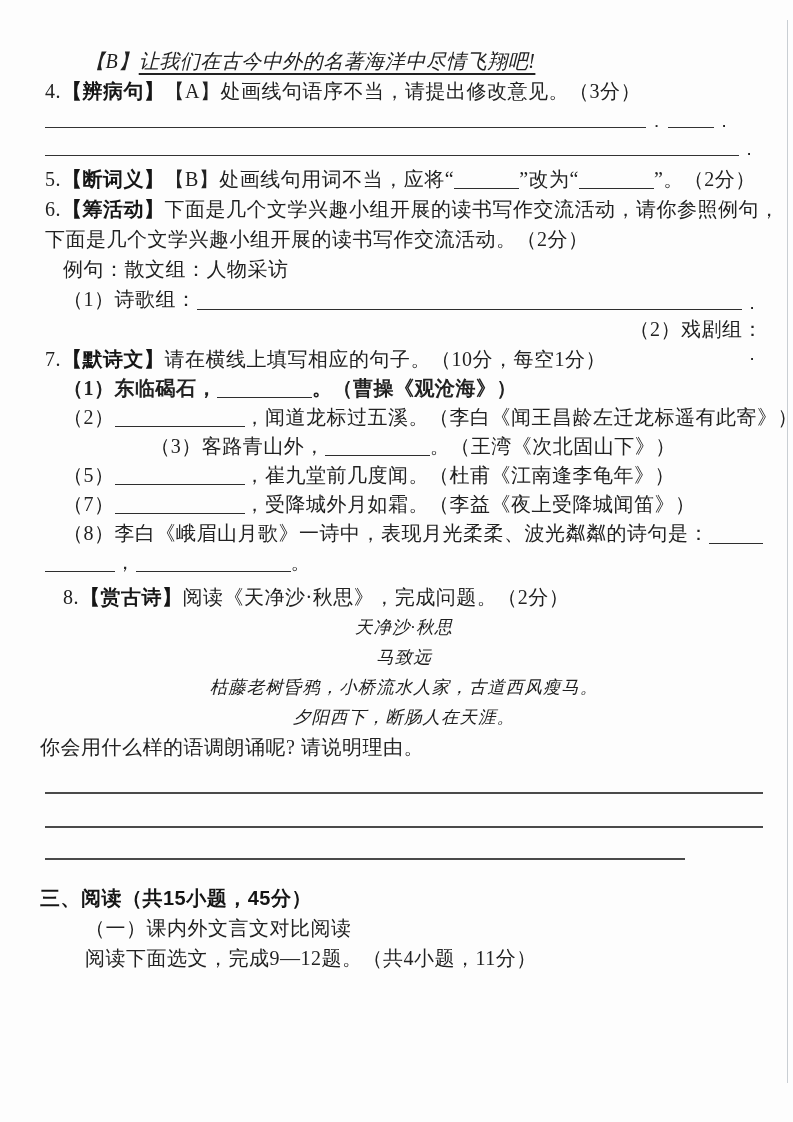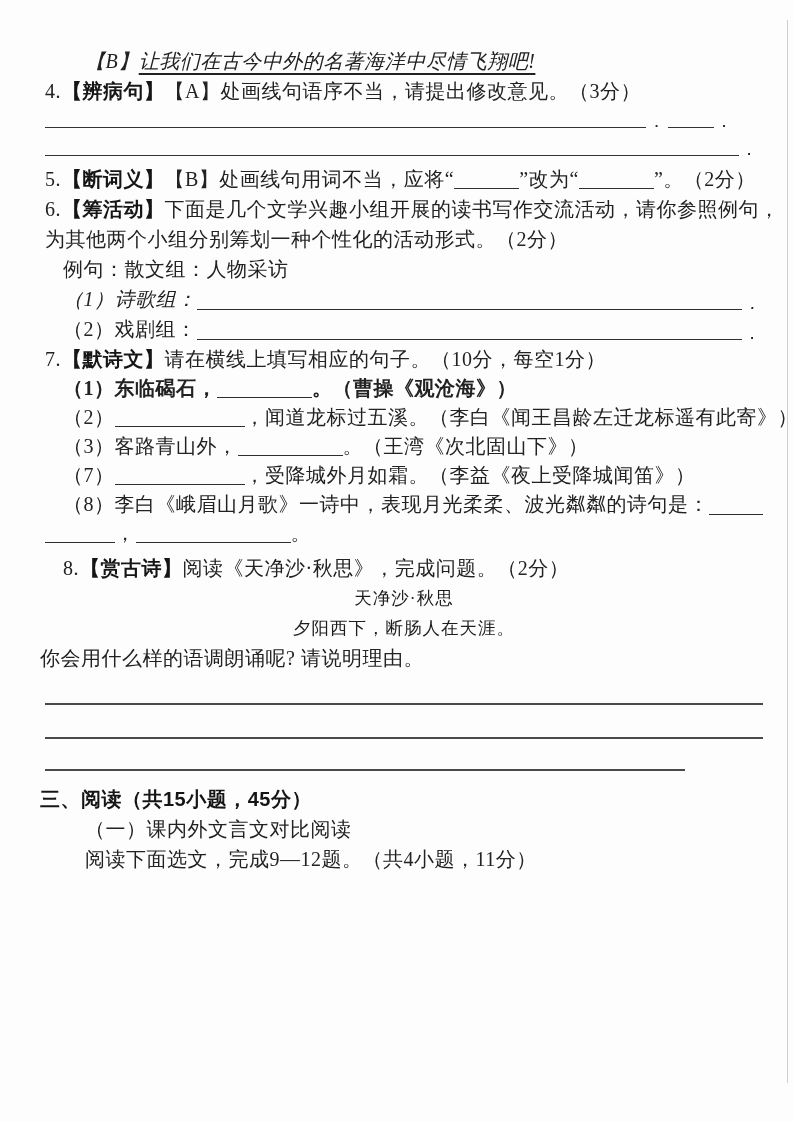--- a/index.html
+++ b/index.html
@@ -32,21 +32,21 @@
   .flexrow{display:flex;align-items:flex-end;}
   .fill{flex:1;border-bottom:1.5px solid #2e2e2e;margin-bottom:4px;}
   .ans1{height:22px;width:690px;}
   .ans1 .seg{border-bottom:1.6px solid #333;}
   .ans1 .seg1{flex:1;}
   .ans1 .seg2{width:46px;}
   .dot{font-size:17px;line-height:12px;margin:0 2px;color:#222;}
   .ans2{height:28px;width:715px;}
   .heavy{border-bottom:2px solid #4a4a4a;}
   .center{text-align:center;white-space:nowrap;}
-  .poem{font-size:17.5px;letter-spacing:1px;color:#1d1d1d;}
+  .poem{font-size:17.5px;font-style:italic;letter-spacing:1px;color:#1d1d1d;}
   .indent1{padding-left:18px;}
   .indent2{padding-left:40px;}
   .num{padding-right:1px;}
 </style>
 </head>
 <body>
 
 <div class="page">
   <div class="page-edge"></div>
 
@@ -71,68 +71,73 @@
     </div>
 
     <div class="row" style="margin-top:8px;">
       <span class="num">5.</span><span class="tag">【断词义】</span><span>【B】处画线句用词不当，应将“</span><span class="blank w65"></span><span>”改为“</span><span class="blank w75"></span><span>”。（2分）</span>
     </div>
 
     <div class="row">
       <span class="num">6.</span><span class="tag">【筹活动】</span><span>下面是几个文学兴趣小组开展的读书写作交流活动，请你参照例句，</span>
     </div>
     <div class="row">
-      <span>为其他两个小组分别筹划一种个性化的活动形式。（2分）</span>
+      <span>下面是几个文学兴趣小组开展的读书写作交流活动。（2分）</span>
     </div>
     <div class="row indent1">
       <span>例句：散文组：人物采访</span>
     </div>
-    <div class="flexrow indent1" style="height:30px;font-style:italic;">
+    <div class="flexrow indent1" style="height:30px;">
       <span>（1）诗歌组：</span>
       <div class="fill"></div>
       <span class="dot" style="margin-bottom:4px;">．</span>
     </div>
-    <div class="flexrow indent1" style="height:30px;">
+    <div class="flexrow indent1" style="height:30px;flex-direction:column;">
       <span>（2）戏剧组：</span>
       <div class="fill"></div>
       <span class="dot" style="margin-bottom:4px;">．</span>
     </div>
 
     <div class="row">
       <span class="num">7.</span><span class="tag">【默诗文】</span><span>请在横线上填写相应的句子。（10分，每空1分）</span>
     </div>
     <div class="row indent1" style="line-height:29px;font-weight:bold;">
       <span>（1）东临碣石，</span><span class="blank w95"></span><span>。（曹操《观沧海》）</span>
     </div>
     <div class="row indent1" style="line-height:29px;">
       <span>（2）</span><span class="blank w130"></span><span>，闻道龙标过五溪。（李白《闻王昌龄左迁龙标遥有此寄》）</span>
     </div>
+    <div class="row indent1" style="line-height:29px;text-align:center;">
+      <span>（3）客路青山外，</span><span class="blank w105"></span><span>。（王湾《次北固山下》）</span>
+    </div>
     <div class="row indent1" style="line-height:29px;">
-      <span>（3）客路青山外，</span><span class="blank w105"></span><span>。（王湾《次北固山下》）</span>
+      <span>（5）</span><span class="blank w130"></span><span>，崔九堂前几度闻。（杜甫《江南逢李龟年》）</span>
     </div>
     <div class="row indent1" style="line-height:29px;">
       <span>（7）</span><span class="blank w130"></span><span>，受降城外月如霜。（李益《夜上受降城闻笛》）</span>
     </div>
     <div class="flexrow indent1" style="height:29px;white-space:nowrap;">
       <span>（8）李白《峨眉山月歌》一诗中，表现月光柔柔、波光粼粼的诗句是：</span>
       <div class="fill"></div>
     </div>
     <div class="row" style="line-height:29px;">
       <span class="blank w70"></span><span>，</span><span class="blank w155"></span><span>。</span>
     </div>
 
     <div class="row indent1" style="margin-top:5px;">
       <span class="num">8.</span><span class="tag">【赏古诗】</span><span>阅读《天净沙·秋思》，完成问题。（2分）</span>
     </div>
     <div class="center poem">天净沙·秋思</div>
+    <div class="center poem">马致远</div>
+    <div class="center poem">枯藤老树昏鸦，小桥流水人家，古道西风瘦马。</div>
     <div class="center poem">夕阳西下，断肠人在天涯。</div>
     <div class="row" style="margin-left:-5px;">你会用什么样的语调朗诵呢? 请说明理由。</div>
 
     <div class="heavy" style="height:30px;width:718px;"></div>
     <div class="heavy" style="height:32px;width:718px;"></div>
     <div class="heavy" style="height:30px;width:640px;"></div>
 
-    <div class="row bold-sans" style="margin-top:13px;margin-left:-5px;">三、阅读（共15小题，45分）</div>
+    <div class="row bold-sans" style="margin-top:23px;margin-left:-5px;">三、阅读（共15小题，45分）</div>
     <div class="row" style="padding-left:40px;">（一）课内外文言文对比阅读</div>
     <div class="row" style="padding-left:40px;">阅读下面选文，完成9—12题。（共4小题，11分）</div>
 
   </div>
 </div>
 
 </body></html>

